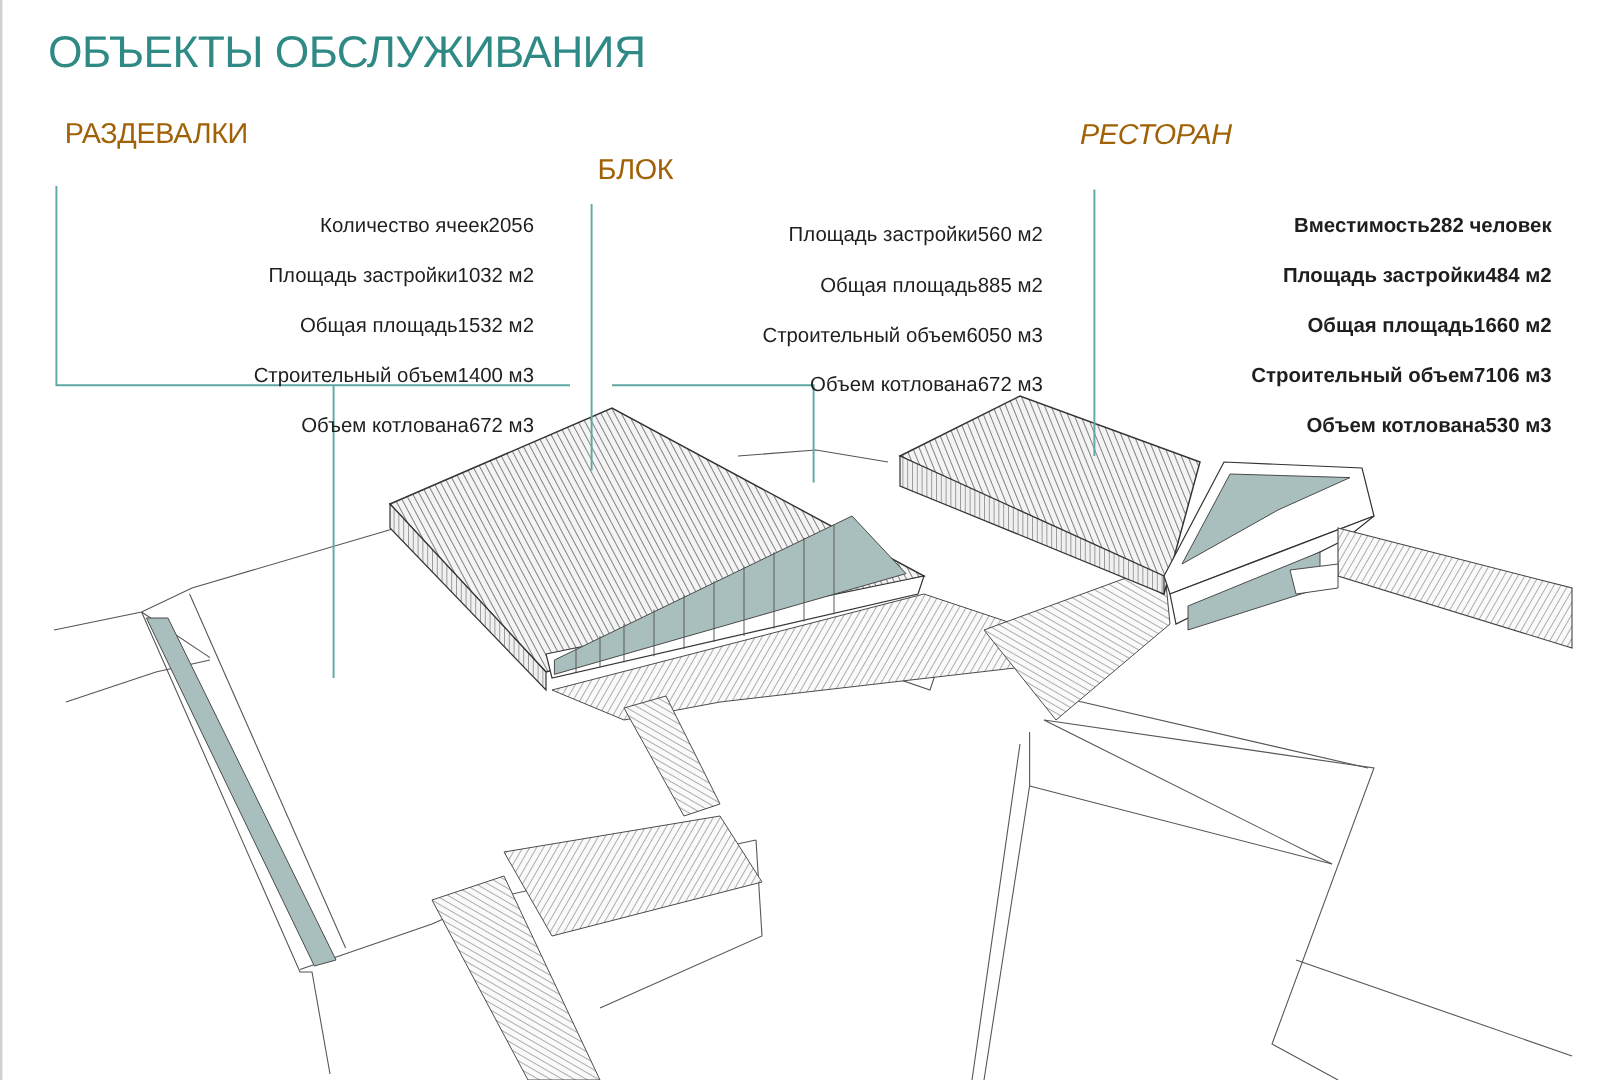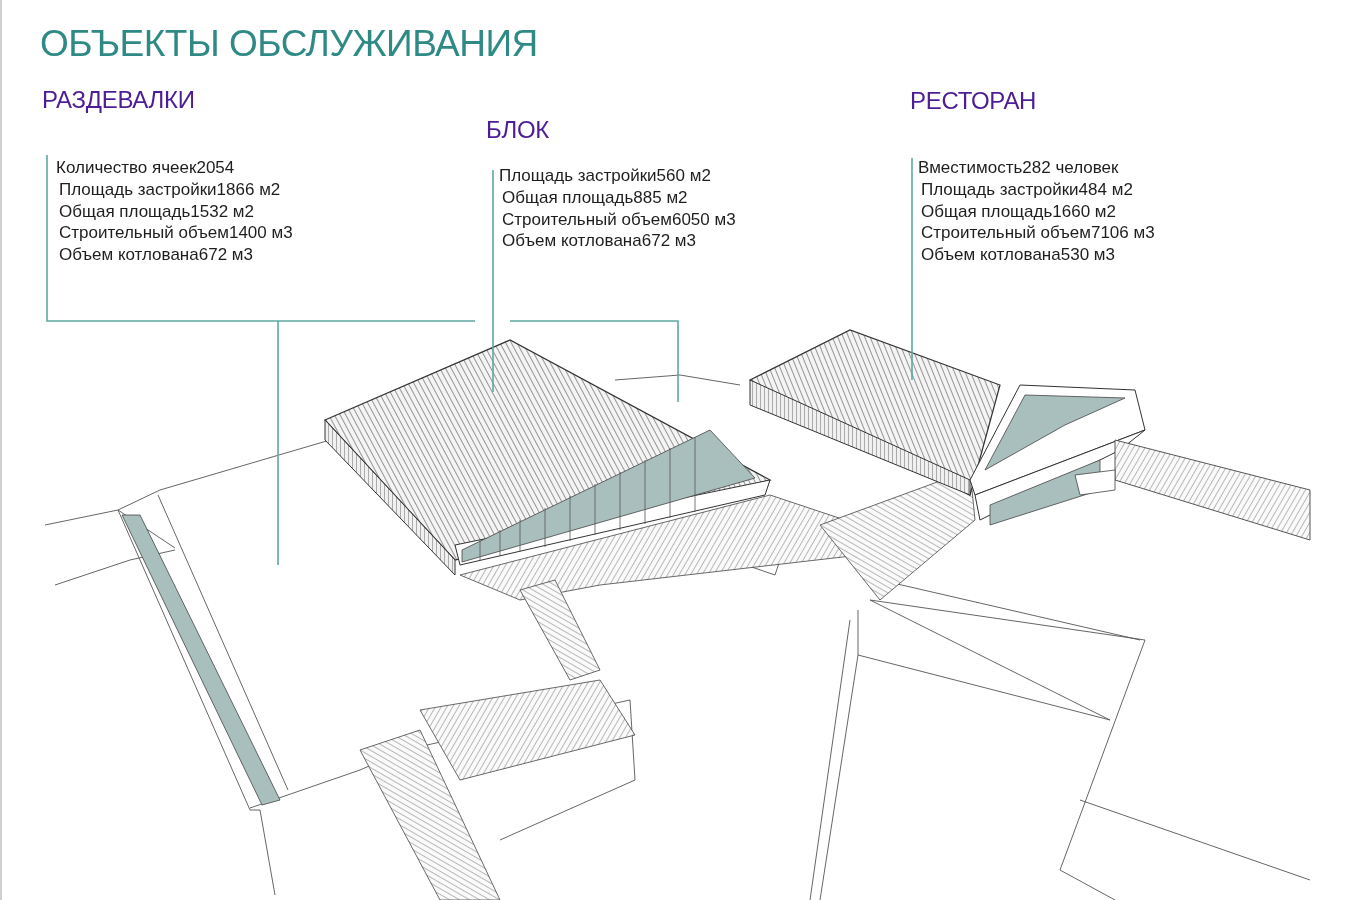--- a/index.html
+++ b/index.html
@@ -1,24 +1,24 @@
 <!DOCTYPE html>
 <html><head>
 <meta charset="utf-8">
 <style>
   html, body { margin: 0; padding: 0; background: #ffffff; }
   body { width: 1350px; height: 900px; position: relative; overflow: hidden;
          font-family: "Liberation Sans", sans-serif; }
   .left-edge { position: absolute; left: 0; top: 0; width: 2px; height: 900px; background: #d0d0d0; }
   .page-title { position: absolute; left: 40px; top: 22px; font-size: 37px; color: #2f8a85;
                 letter-spacing: -0.5px; margin: 0; font-weight: normal; line-height: 44px; text-align: right; }
-  .section-title { position: absolute; font-size: 24px; color: #4c1d95; line-height: 30px;
-                   letter-spacing: -0.3px; margin: 0; font-weight: normal; }
+  .section-title { position: absolute; font-size: 24px; color: #a16207; line-height: 30px;
+                   letter-spacing: -0.3px; margin: 12px; font-weight: normal; }
   .spec { position: absolute; font-size: 17px; color: #1e1e1e; line-height: 21.8px; }
-  .spec-row { display: flex; justify-content: flex-start; white-space: nowrap; }
+  .spec-row { display: flex; justify-content: flex-end; white-space: nowrap; margin-top: 20px; }
   .spec-row .lbl { padding-left: 3px; }
   .spec-row:first-child .lbl { padding-left: 0; }
   svg.drawing { position: absolute; left: 0; top: 0; }
 </style>
 </head>
 <body>
 
 <div class="left-edge"></div>
 
 <h1 class="page-title">ОБЪЕКТЫ ОБСЛУЖИВАНИЯ</h1>
@@ -117,25 +117,25 @@
     <polyline points="493,170 493,392"></polyline>
     <polyline points="510,321 678,321 678,402"></polyline>
     <polyline points="912,158 912,380"></polyline>
   </g>
 </svg>
 
 <h2 class="section-title" style="left:42px; top:85px;">РАЗДЕВАЛКИ</h2>
 <div class="spec" style="left:56px; top:157px; width:389px;">
   <div class="spec-row">
       <span class="lbl">Количество ячеек</span>
-      <span>2054</span>
+      <span>2056</span>
     </div>
   <div class="spec-row">
       <span class="lbl">Площадь застройки</span>
-      <span>1866 м2</span>
+      <span>1032 м2</span>
     </div>
   <div class="spec-row">
       <span class="lbl">Общая площадь</span>
       <span>1532 м2</span>
     </div>
   <div class="spec-row">
       <span class="lbl">Строительный объем</span>
       <span>1400 м3</span>
     </div>
   <div class="spec-row">
@@ -160,22 +160,22 @@
   <div class="spec-row">
       <span class="lbl">Строительный объем</span>
       <span>6050 м3</span>
     </div>
   <div class="spec-row">
       <span class="lbl">Объем котлована</span>
       <span>672 м3</span>
     </div>
 </div>
 
-<h2 class="section-title" style="left:910px; top:86px;">РЕСТОРАН</h2>
-<div class="spec" style="left:918px; top:157px; width:375px;">
+<h2 class="section-title" style="left:888px; top:86px;font-style:italic;">РЕСТОРАН</h2>
+<div class="spec" style="left:918px; top:157px; width:375px;font-weight:bold;">
   <div class="spec-row">
       <span class="lbl">Вместимость</span>
       <span>282 человек</span>
     </div>
   <div class="spec-row">
       <span class="lbl">Площадь застройки</span>
       <span>484 м2</span>
     </div>
   <div class="spec-row">
       <span class="lbl">Общая площадь</span>

